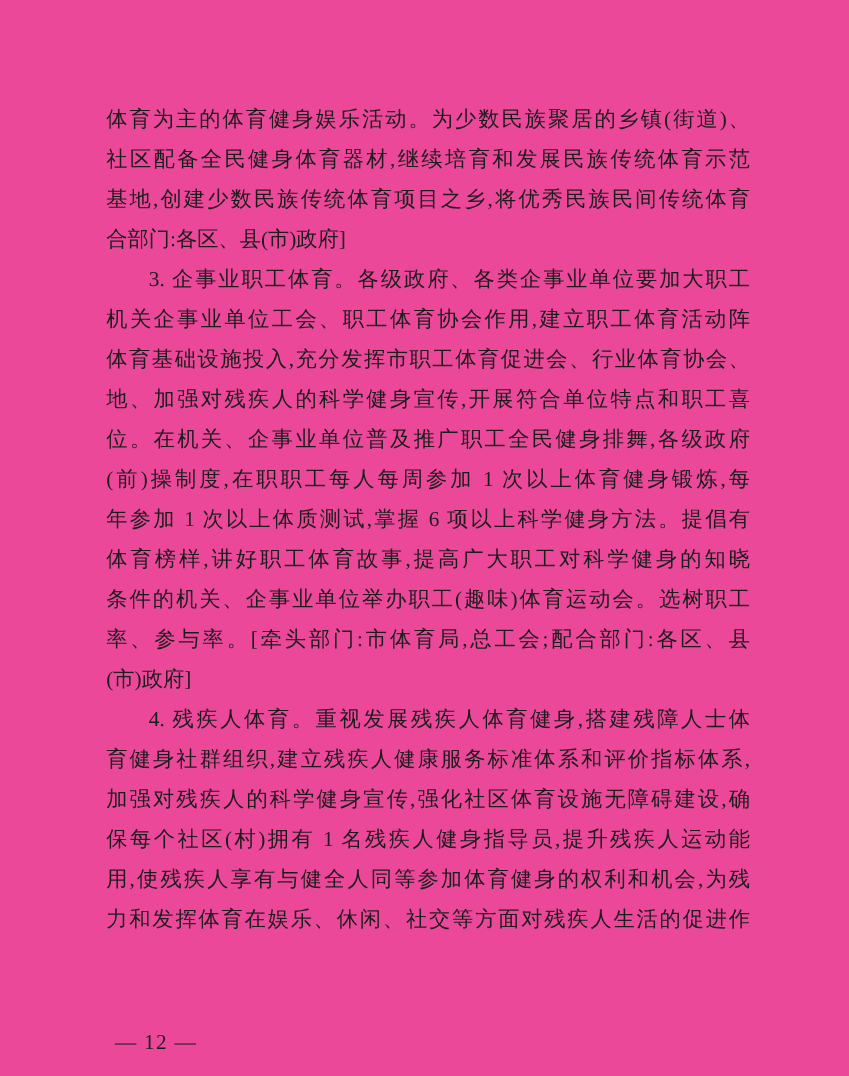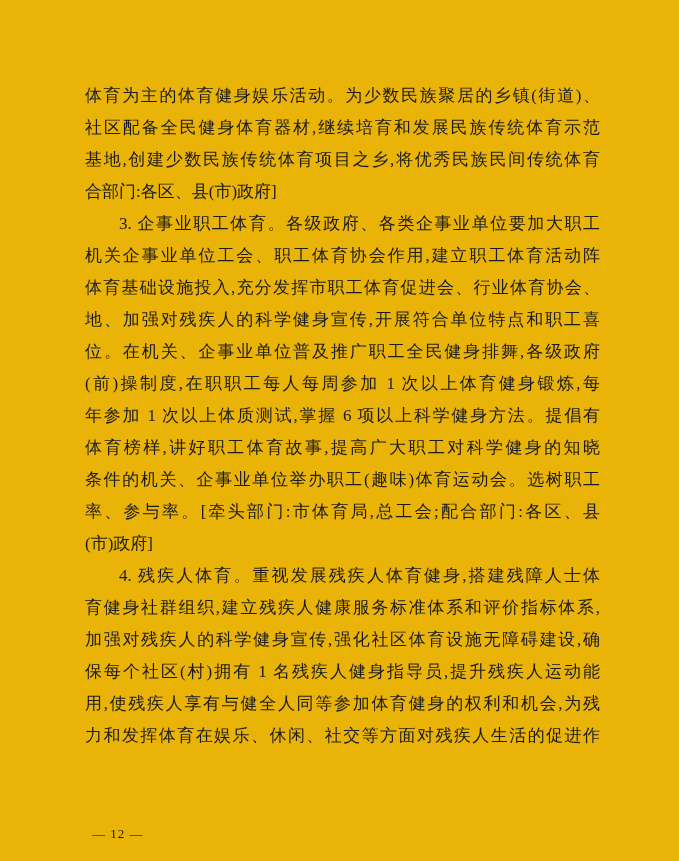--- a/index.html
+++ b/index.html
@@ -4,21 +4,21 @@
 <style>
   html, body {
     margin: 0;
     padding: 0;
     background: #ffffff;
   }
   .page {
     position: relative;
     width: 679px;
     height: 861px;
-    background: #eab308;
+    background: #ec4899;
     overflow: hidden;
     font-family: "Liberation Serif", "DejaVu Serif", serif;
     color: #1c1c1c;
   }
   .text-block {
     position: absolute;
     left: 85px;
     top: 80px;
     width: 515px;
   }
@@ -35,21 +35,21 @@
   .line.pend {
     text-align-last: left;
   }
   .line.indent {
     text-indent: 2em;
   }
   .footer {
     position: absolute;
     left: 92px;
     top: 824px;
-    font-size: 13px;
+    font-size: 17px;
     line-height: 20px;
     letter-spacing: 1px;
     color: #1c1c1c;
   }
 </style>
 </head>
 <body>
 
 <div class="page">
   <div class="text-block">

